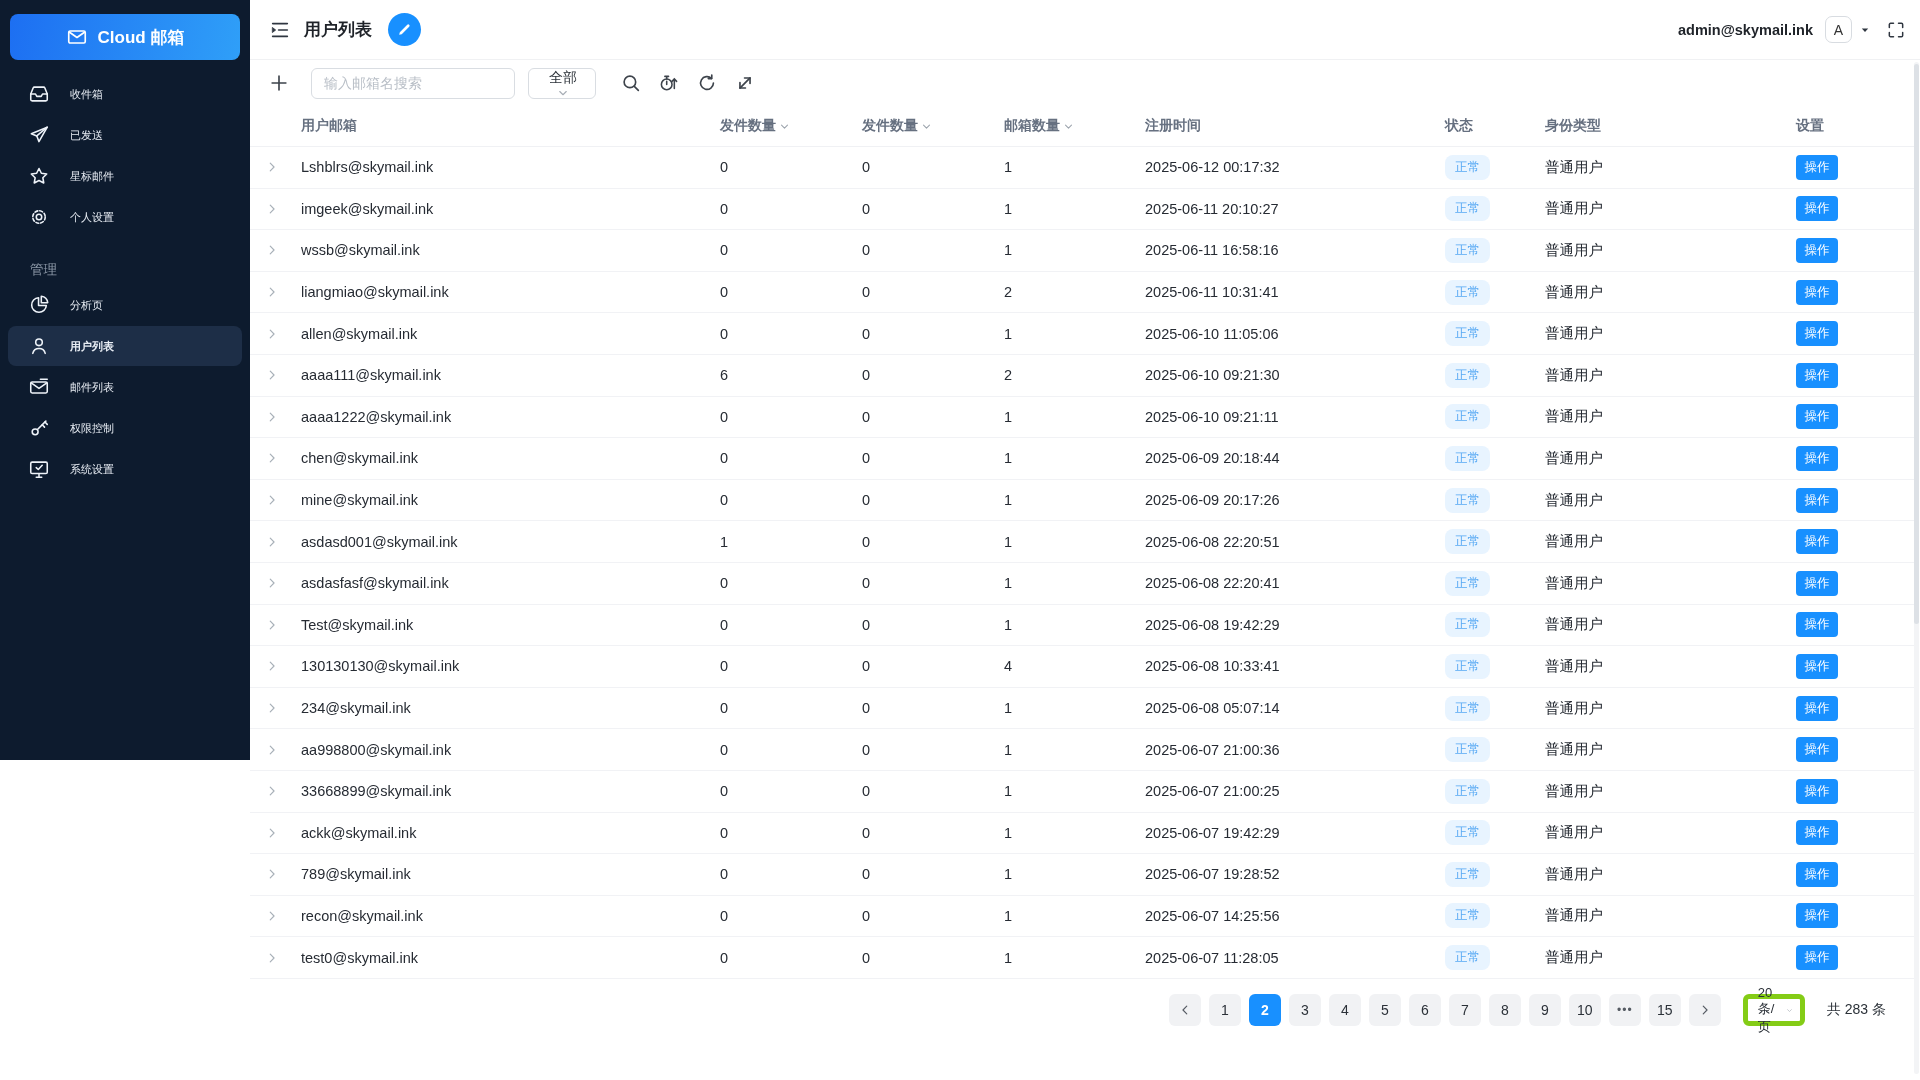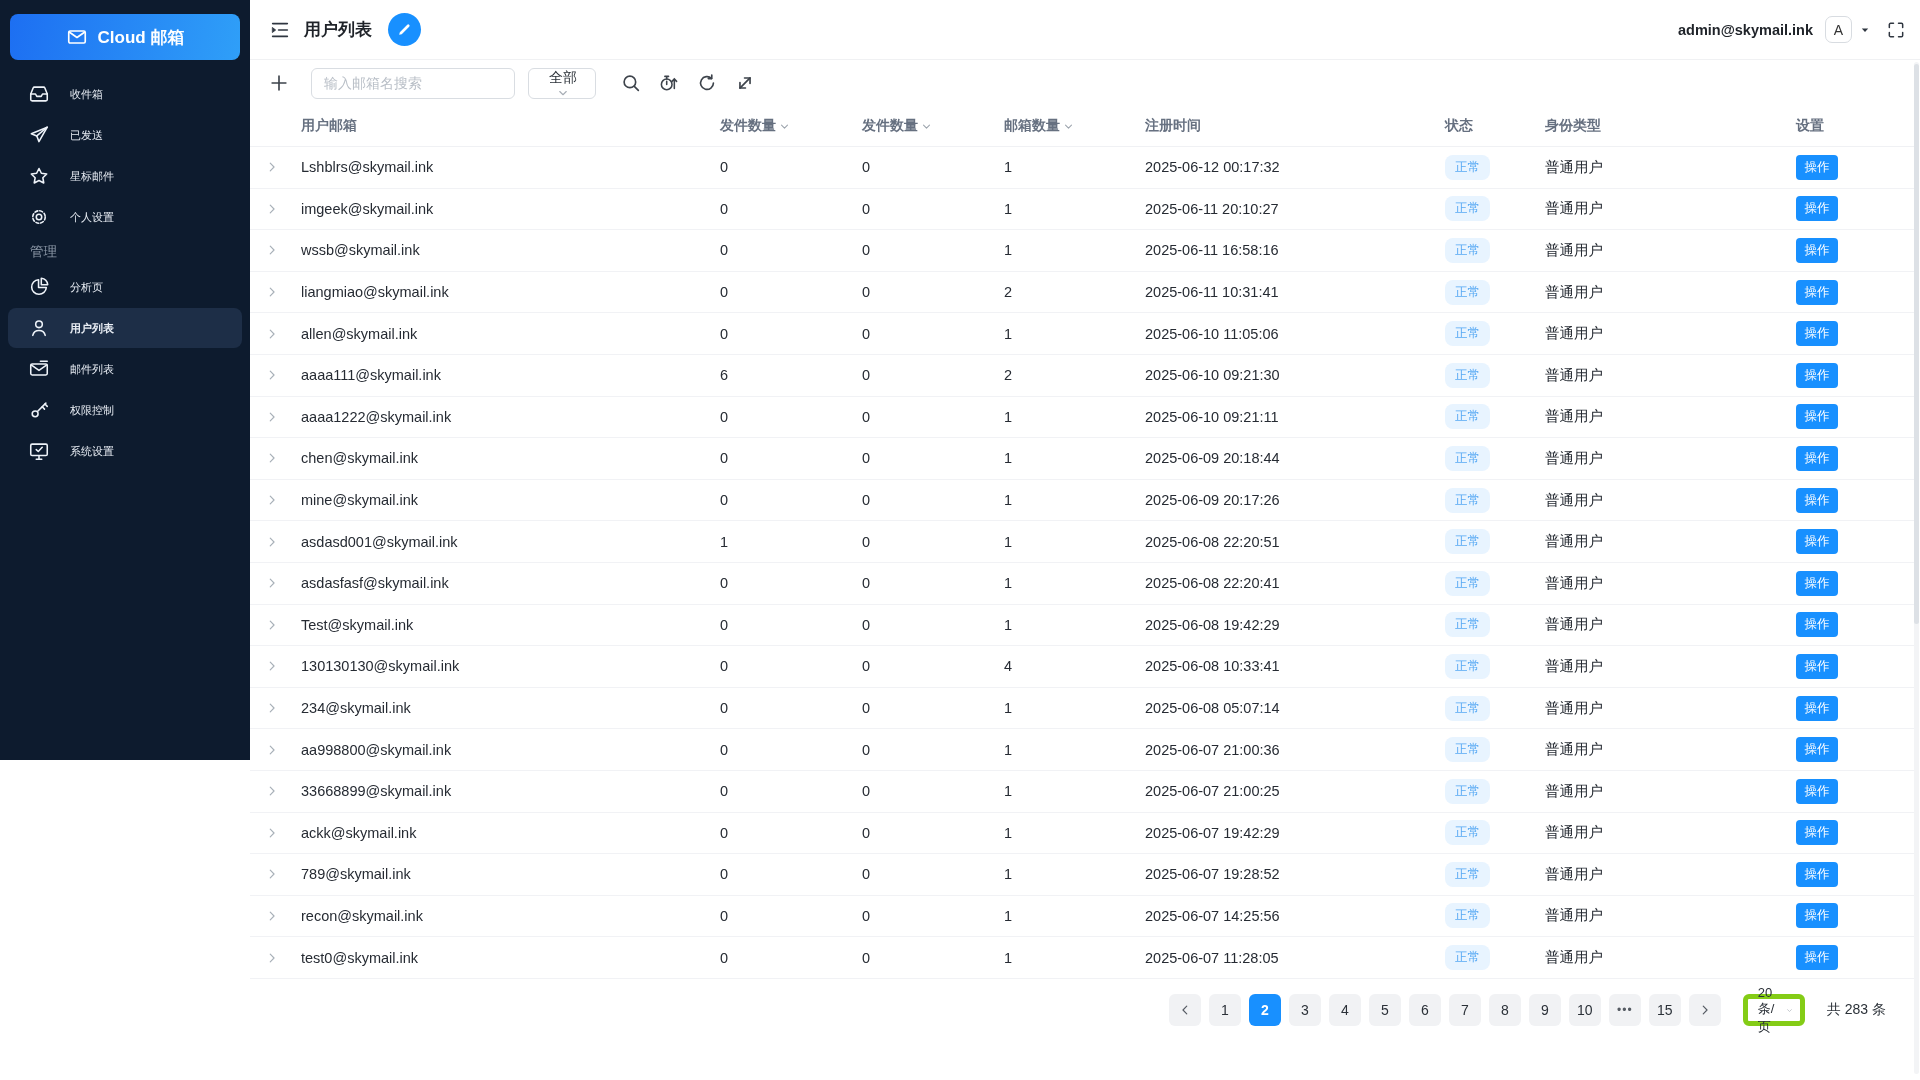--- a/index.html
+++ b/index.html
@@ -24,21 +24,21 @@
   }
   .logo .icon { width:22px; height:22px; }
   .side-nav { margin-top:12px; }
   .side-item {
     height:40px; margin:1px 8px; border-radius:8px;
     display:flex; align-items:center; gap:20px; padding-left:20px;
     color:#e8edf4; font-size:11px; cursor:pointer;
   }
   .side-item .icon { width:22px; height:22px; color:#eef3f9; }
   .side-item.active { background:var(--sidebar_active_bg,#1d2e47); font-weight:700; }
-  .section-label { margin:6px 0 6px 30px; font-size:13.5px; color:#8d99a8; }
+  .section-label { margin:24px 0 6px 30px; font-size:13.5px; color:#8d99a8; }
 
   
   .topbar {
     position:absolute; left:250px; top:0; width:1670px; height:60px;
     background:#fff; border-bottom:1px solid #f0f1f3;
     display:flex; align-items:center;
   }
   .fold { width:22px; height:22px; margin-left:19px; color:#2f3640; cursor:pointer; }
   .page-title { font-size:17px; font-weight:700; color:#1f2329; margin-left:13px; }
   .edit-btn {

